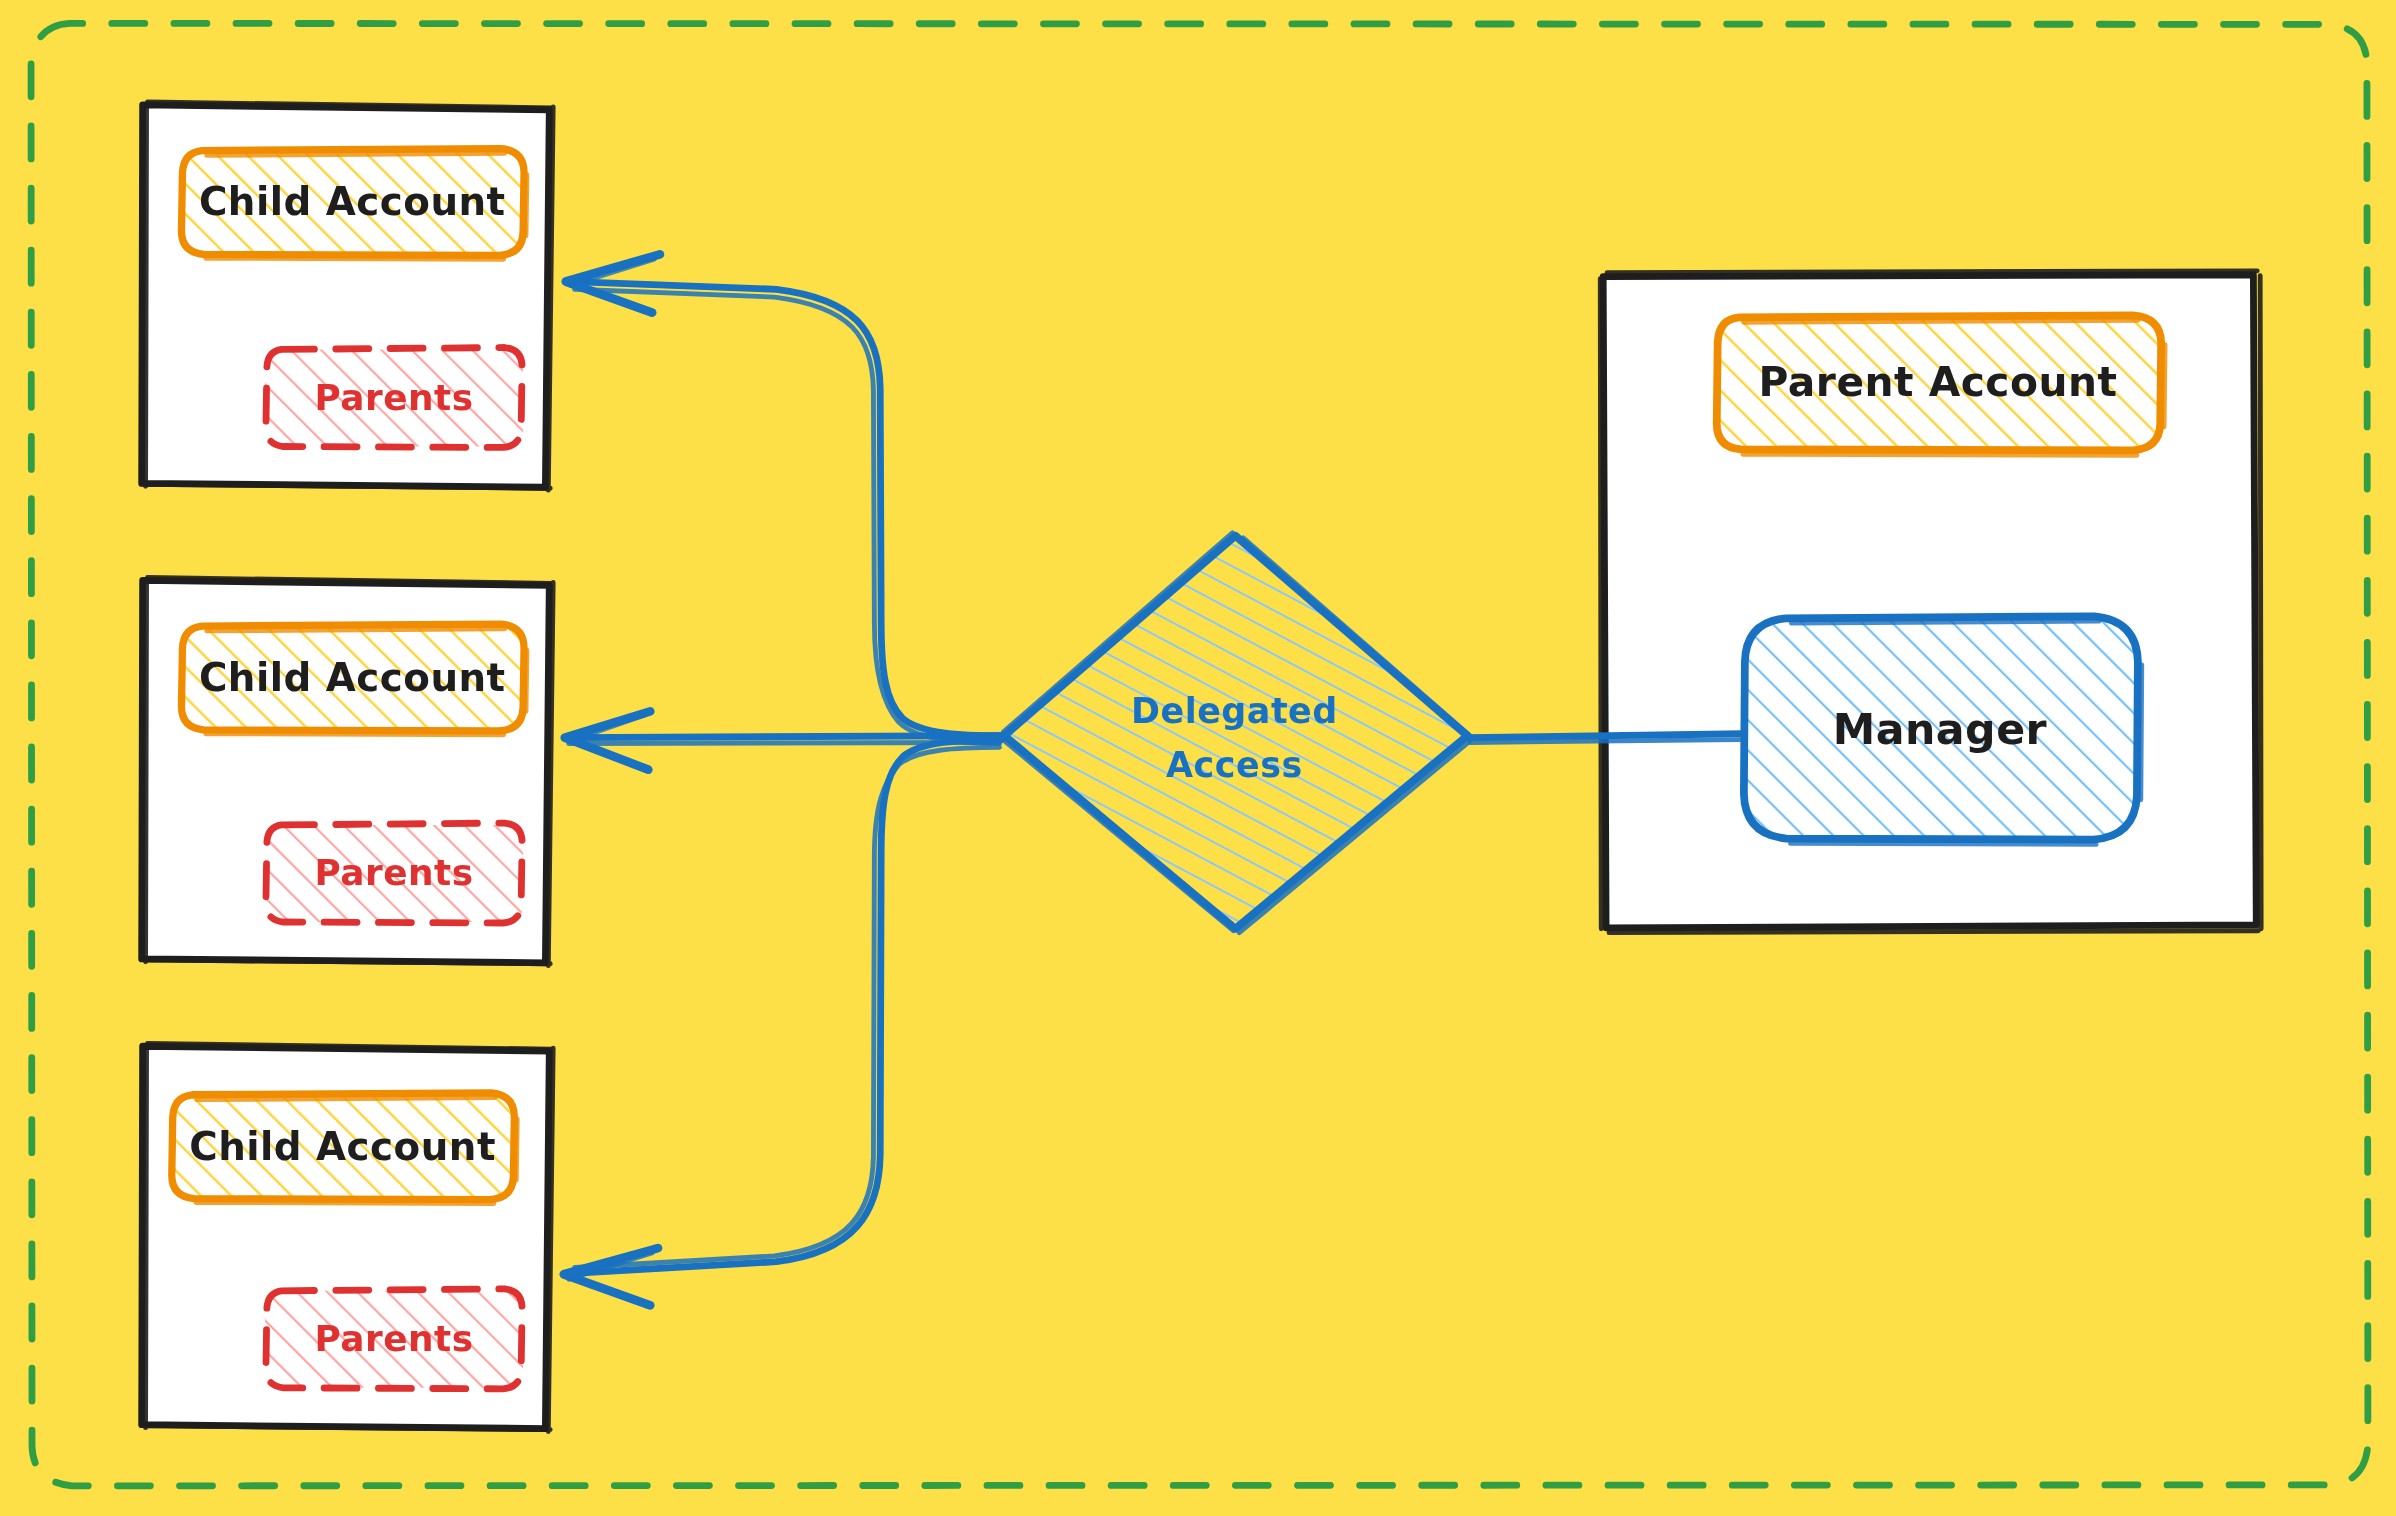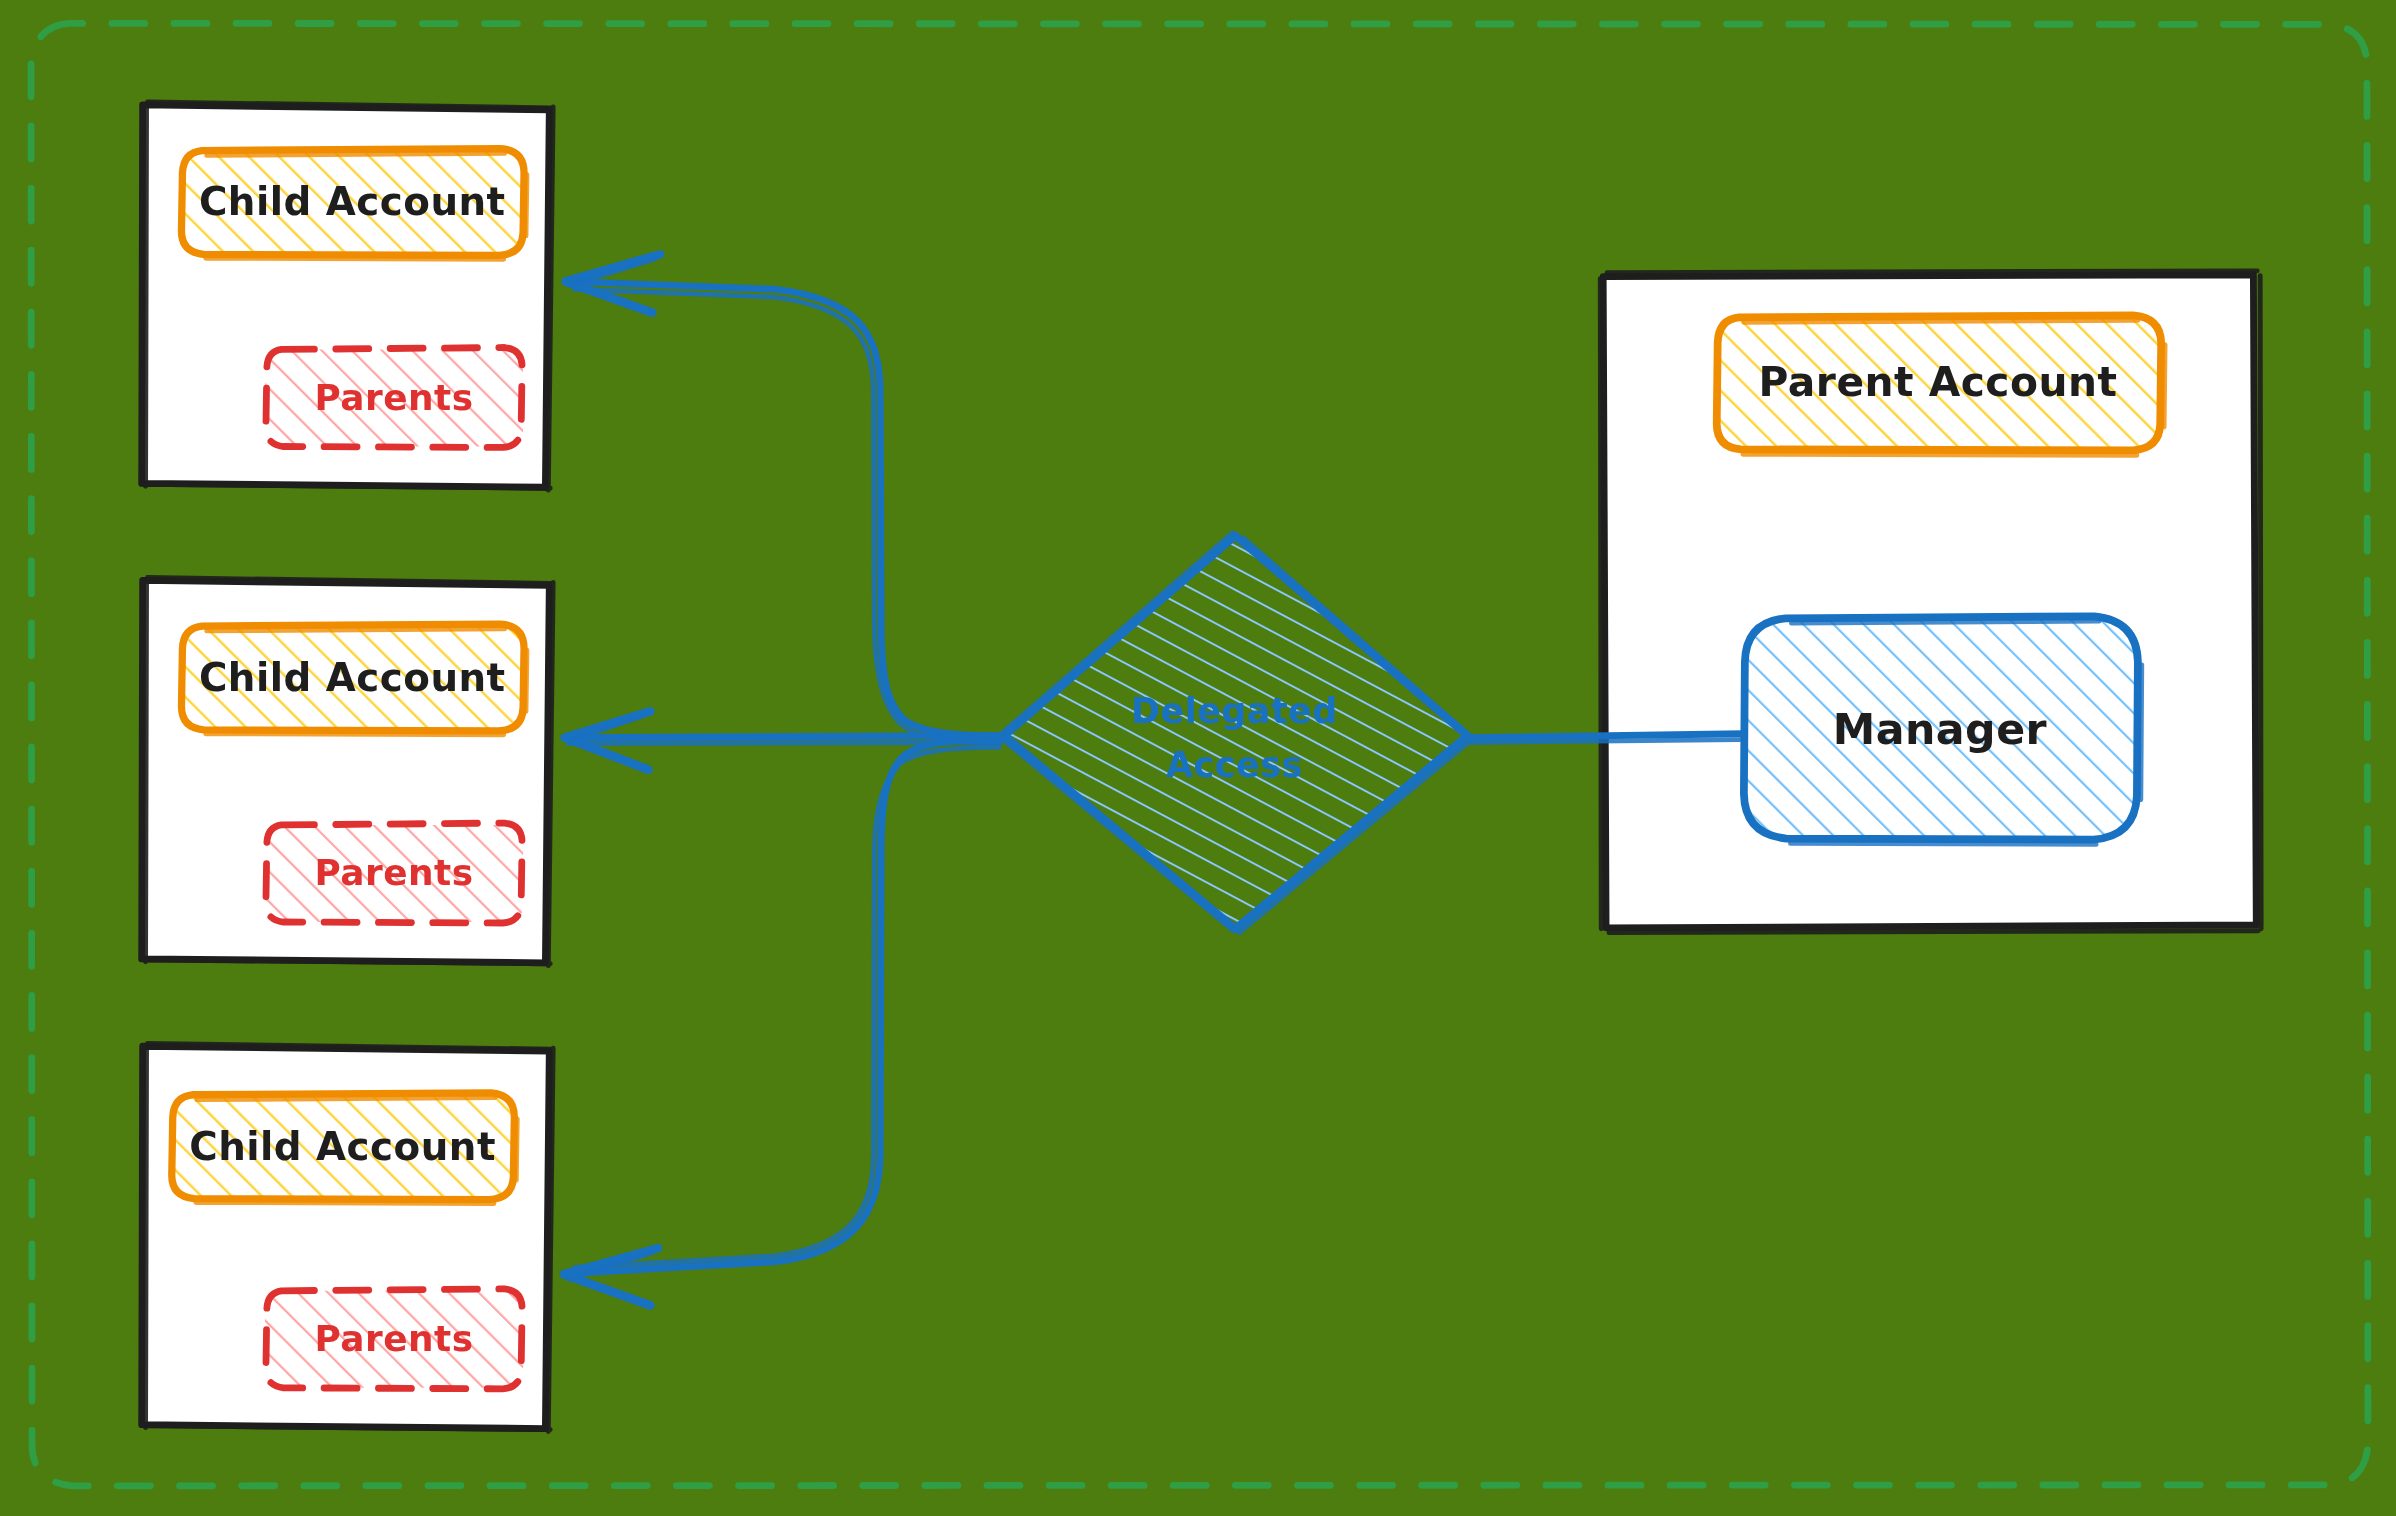--- a/index.html
+++ b/index.html
@@ -7,21 +7,21 @@
     padding: 0;
     background: #ffffff;
   }
   body {
     font-family: "DejaVu Sans", sans-serif;
   }
   #canvas-wrap {
     position: relative;
     width: 2397px;
     height: 1517px;
-    background: #4d7c0f;
+    background: #fde047;
     overflow: hidden;
     text-decoration: underline;
   }
   svg.diagram {
     position: absolute;
     top: 0;
     left: 0;
     width: 2397px;
     height: 1517px;
     display: block;

